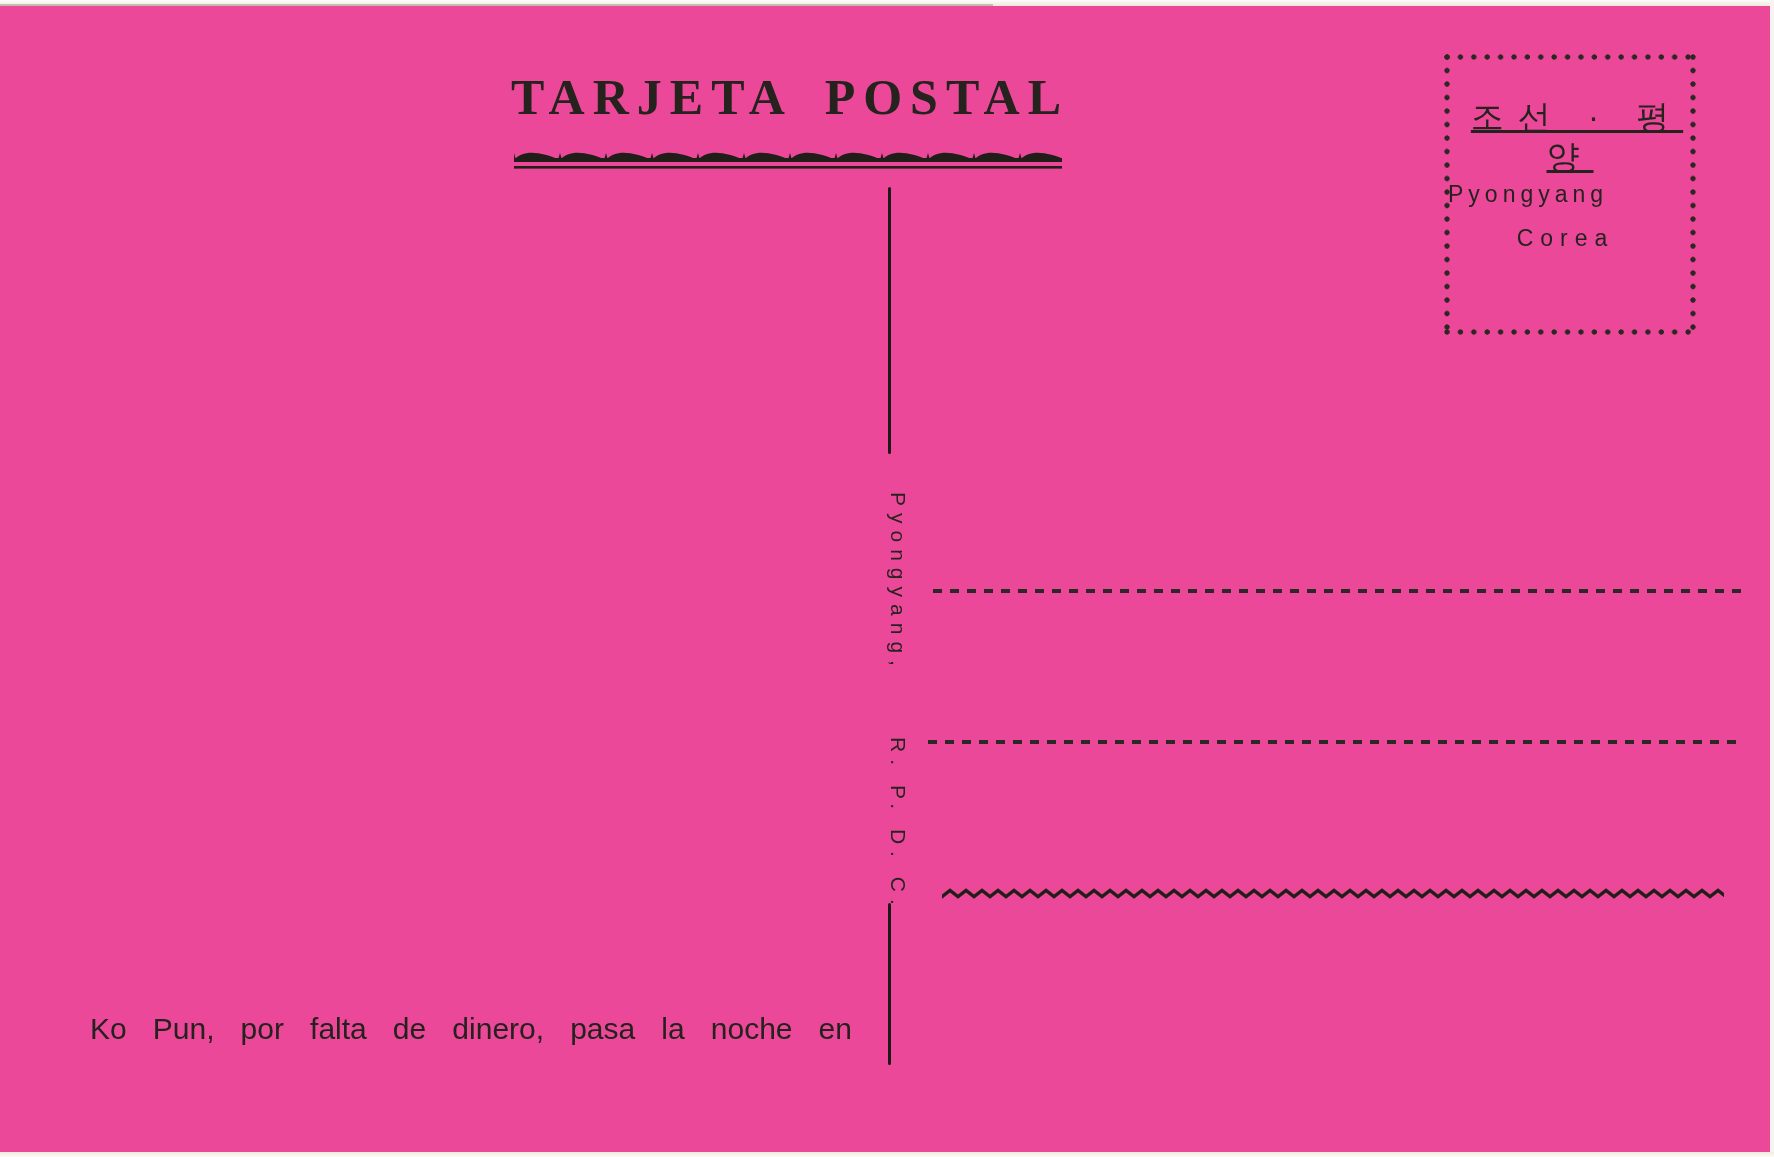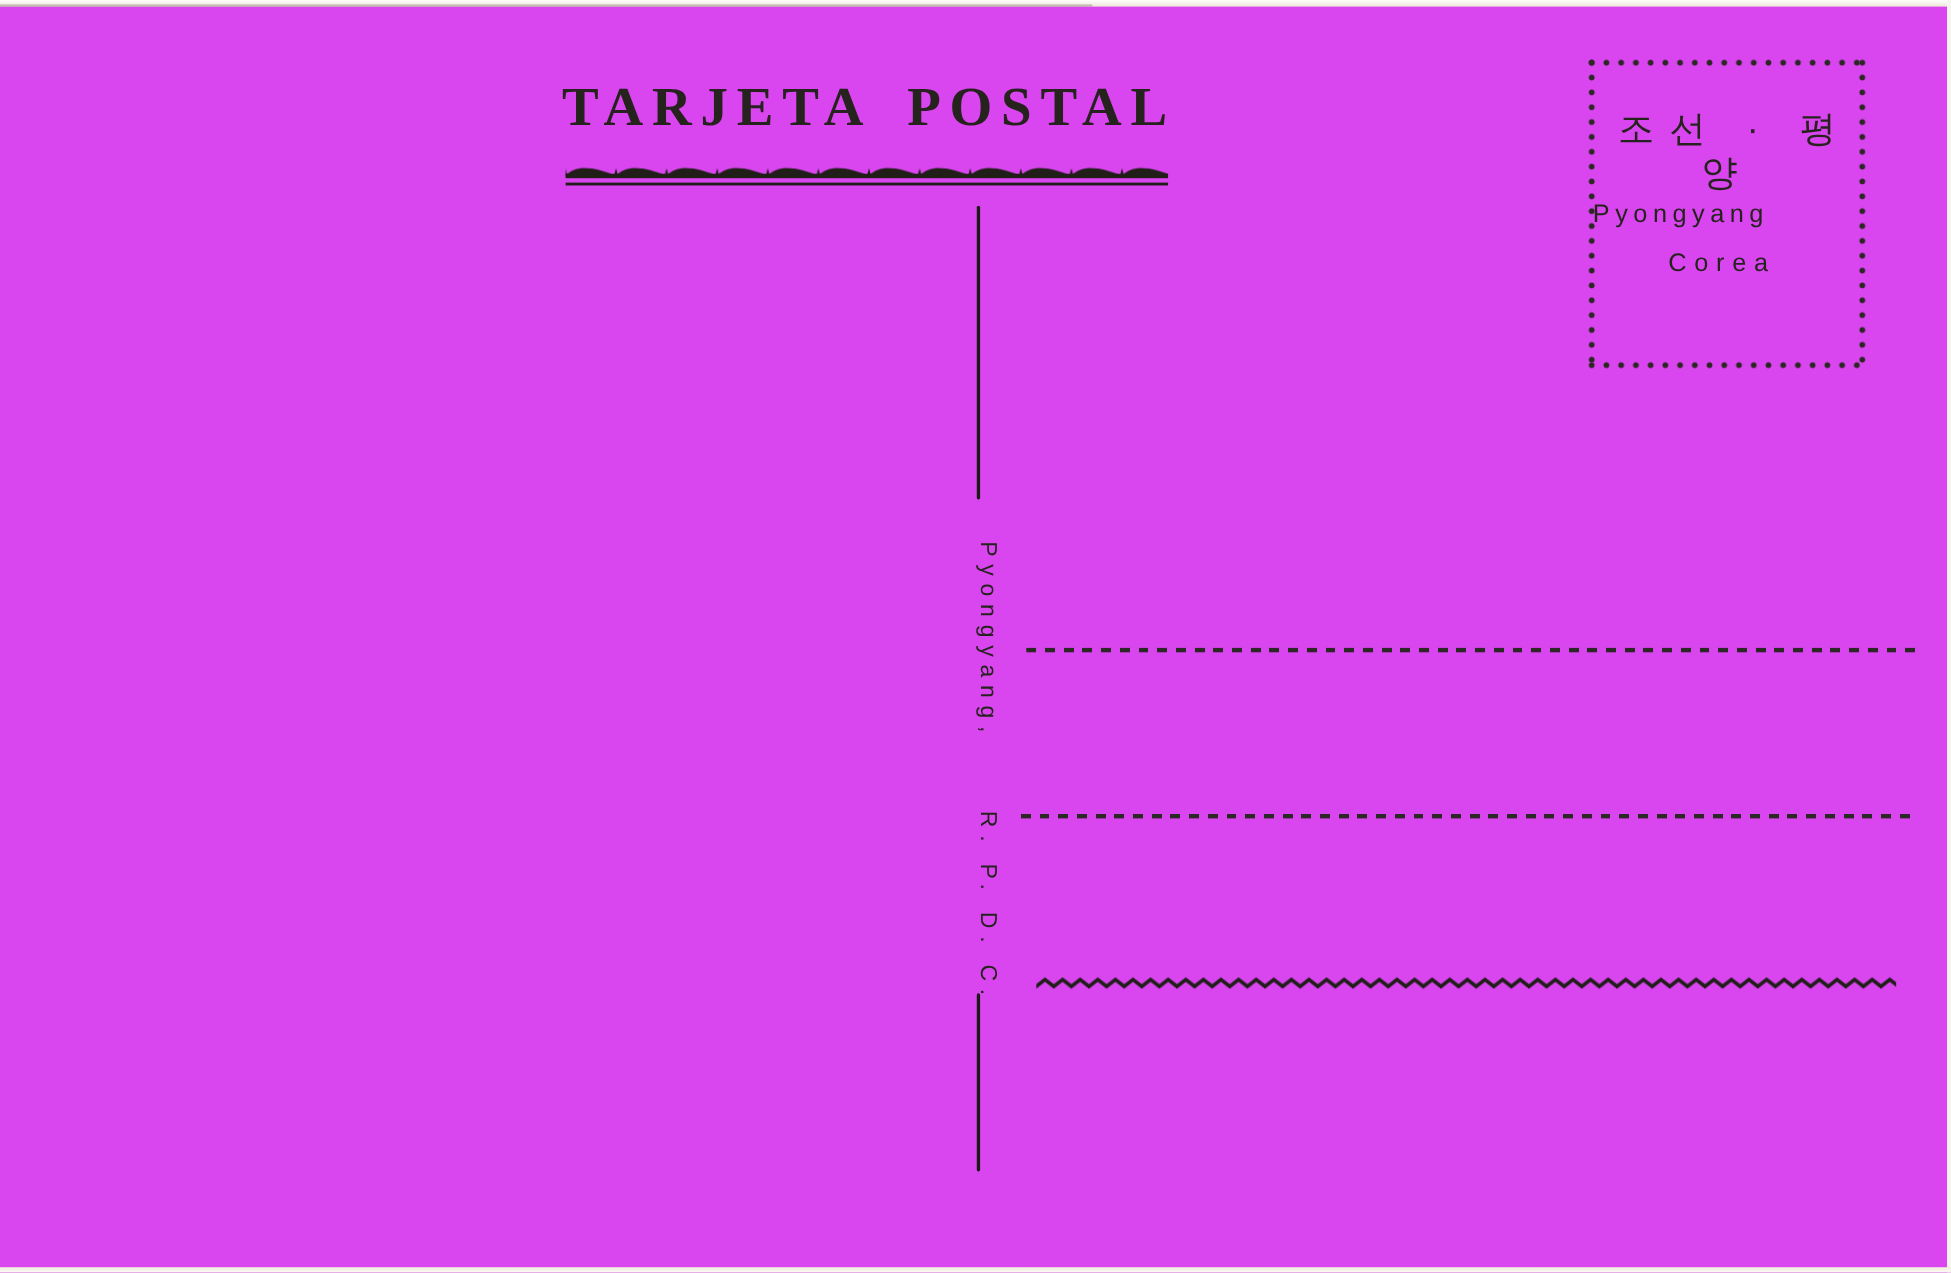--- a/index.html
+++ b/index.html
@@ -1,18 +1,18 @@
 <!DOCTYPE html>
 <html><head>
 <meta charset="utf-8">
 <style>
   html,body{margin:0;padding:0;background:#d8d2c6;}
   .postcard{
     position:relative;width:1774px;height:1157px;overflow:hidden;
-    background:#d946ef;
+    background:#ec4899;
     font-family:"Liberation Sans", sans-serif;color:#211e1a;
   }
   
   .edge-top{position:absolute;left:0;top:0;width:100%;height:6px;
     background:linear-gradient(#fdfdfb,#efe8d9);}
   .edge-top-line{position:absolute;left:0;top:4px;width:56%;height:2px;
     background:#9d968a;opacity:.55;}
   .edge-right{position:absolute;right:0;top:0;width:4px;height:100%;background:#f6f4ee;}
   .edge-bottom{position:absolute;left:0;bottom:0;width:100%;height:5px;
     background:linear-gradient(#f3ecdc,#fbfaf6);}
@@ -30,21 +30,21 @@
   .dots-h,.dots-v{position:absolute;}
   .dots-h{left:0;width:254px;height:8px;
     background-image:radial-gradient(circle at 4px 4px,#2b2723 2.3px,rgba(0,0,0,0) 3px);
     background-size:13.4px 8px;background-repeat:repeat-x;}
   .dots-v{top:0;width:8px;height:283px;
     background-image:radial-gradient(circle at 4px 4px,#2b2723 2.3px,rgba(0,0,0,0) 3px);
     background-size:8px 13.5px;background-repeat:repeat-y;}
   .dots-top{top:0;} .dots-bottom{top:275px;}
   .dots-left{left:0;} .dots-right{left:246px;}
   .stamp-korean{position:absolute;left:0;right:0;top:44px;text-align:center;
-    font-size:33px;line-height:40px;letter-spacing:14px;text-indent:14px;color:#26231f;}
+    font-size:33px;line-height:40px;letter-spacing:14px;text-indent:14px;color:#26231f;text-decoration:underline;}
   .stamp-city{position:absolute;left:0;right:0;top:128px;text-align:left;
     font-size:23px;letter-spacing:5px;text-indent:5px;color:#26231f;}
   .stamp-country{position:absolute;left:0;right:16px;top:172px;text-align:center;
     font-size:23px;letter-spacing:7px;text-indent:7px;color:#26231f;}
 
   
   .vline{position:absolute;left:888px;width:3px;background:#1c1916;border-radius:2px;}
   .vline-upper{top:187px;height:267px;}
   .vline-lower{top:903px;height:162px;}
   .vlabel{
@@ -119,14 +119,15 @@
 
   <svg class="zigzag" viewBox="0 0 782 16" preserveAspectRatio="none" xmlns="http://www.w3.org/2000/svg" aria-hidden="true">
     <defs>
       <pattern id="zigpat" width="16" height="16" patternUnits="userSpaceOnUse">
         <path d="M-1 11.5 L8 4.5 L17 11.5" fill="none" stroke="#211e1a" stroke-width="3.4"></path>
       </pattern>
     </defs>
     <rect x="0" y="0" width="782" height="16" fill="url(#zigpat)"></rect>
   </svg>
 
+  <div class="caption-line1">Ko Pun, por falta de dinero, pasa la noche en</div>
 
 </div>
 
 </body></html>

